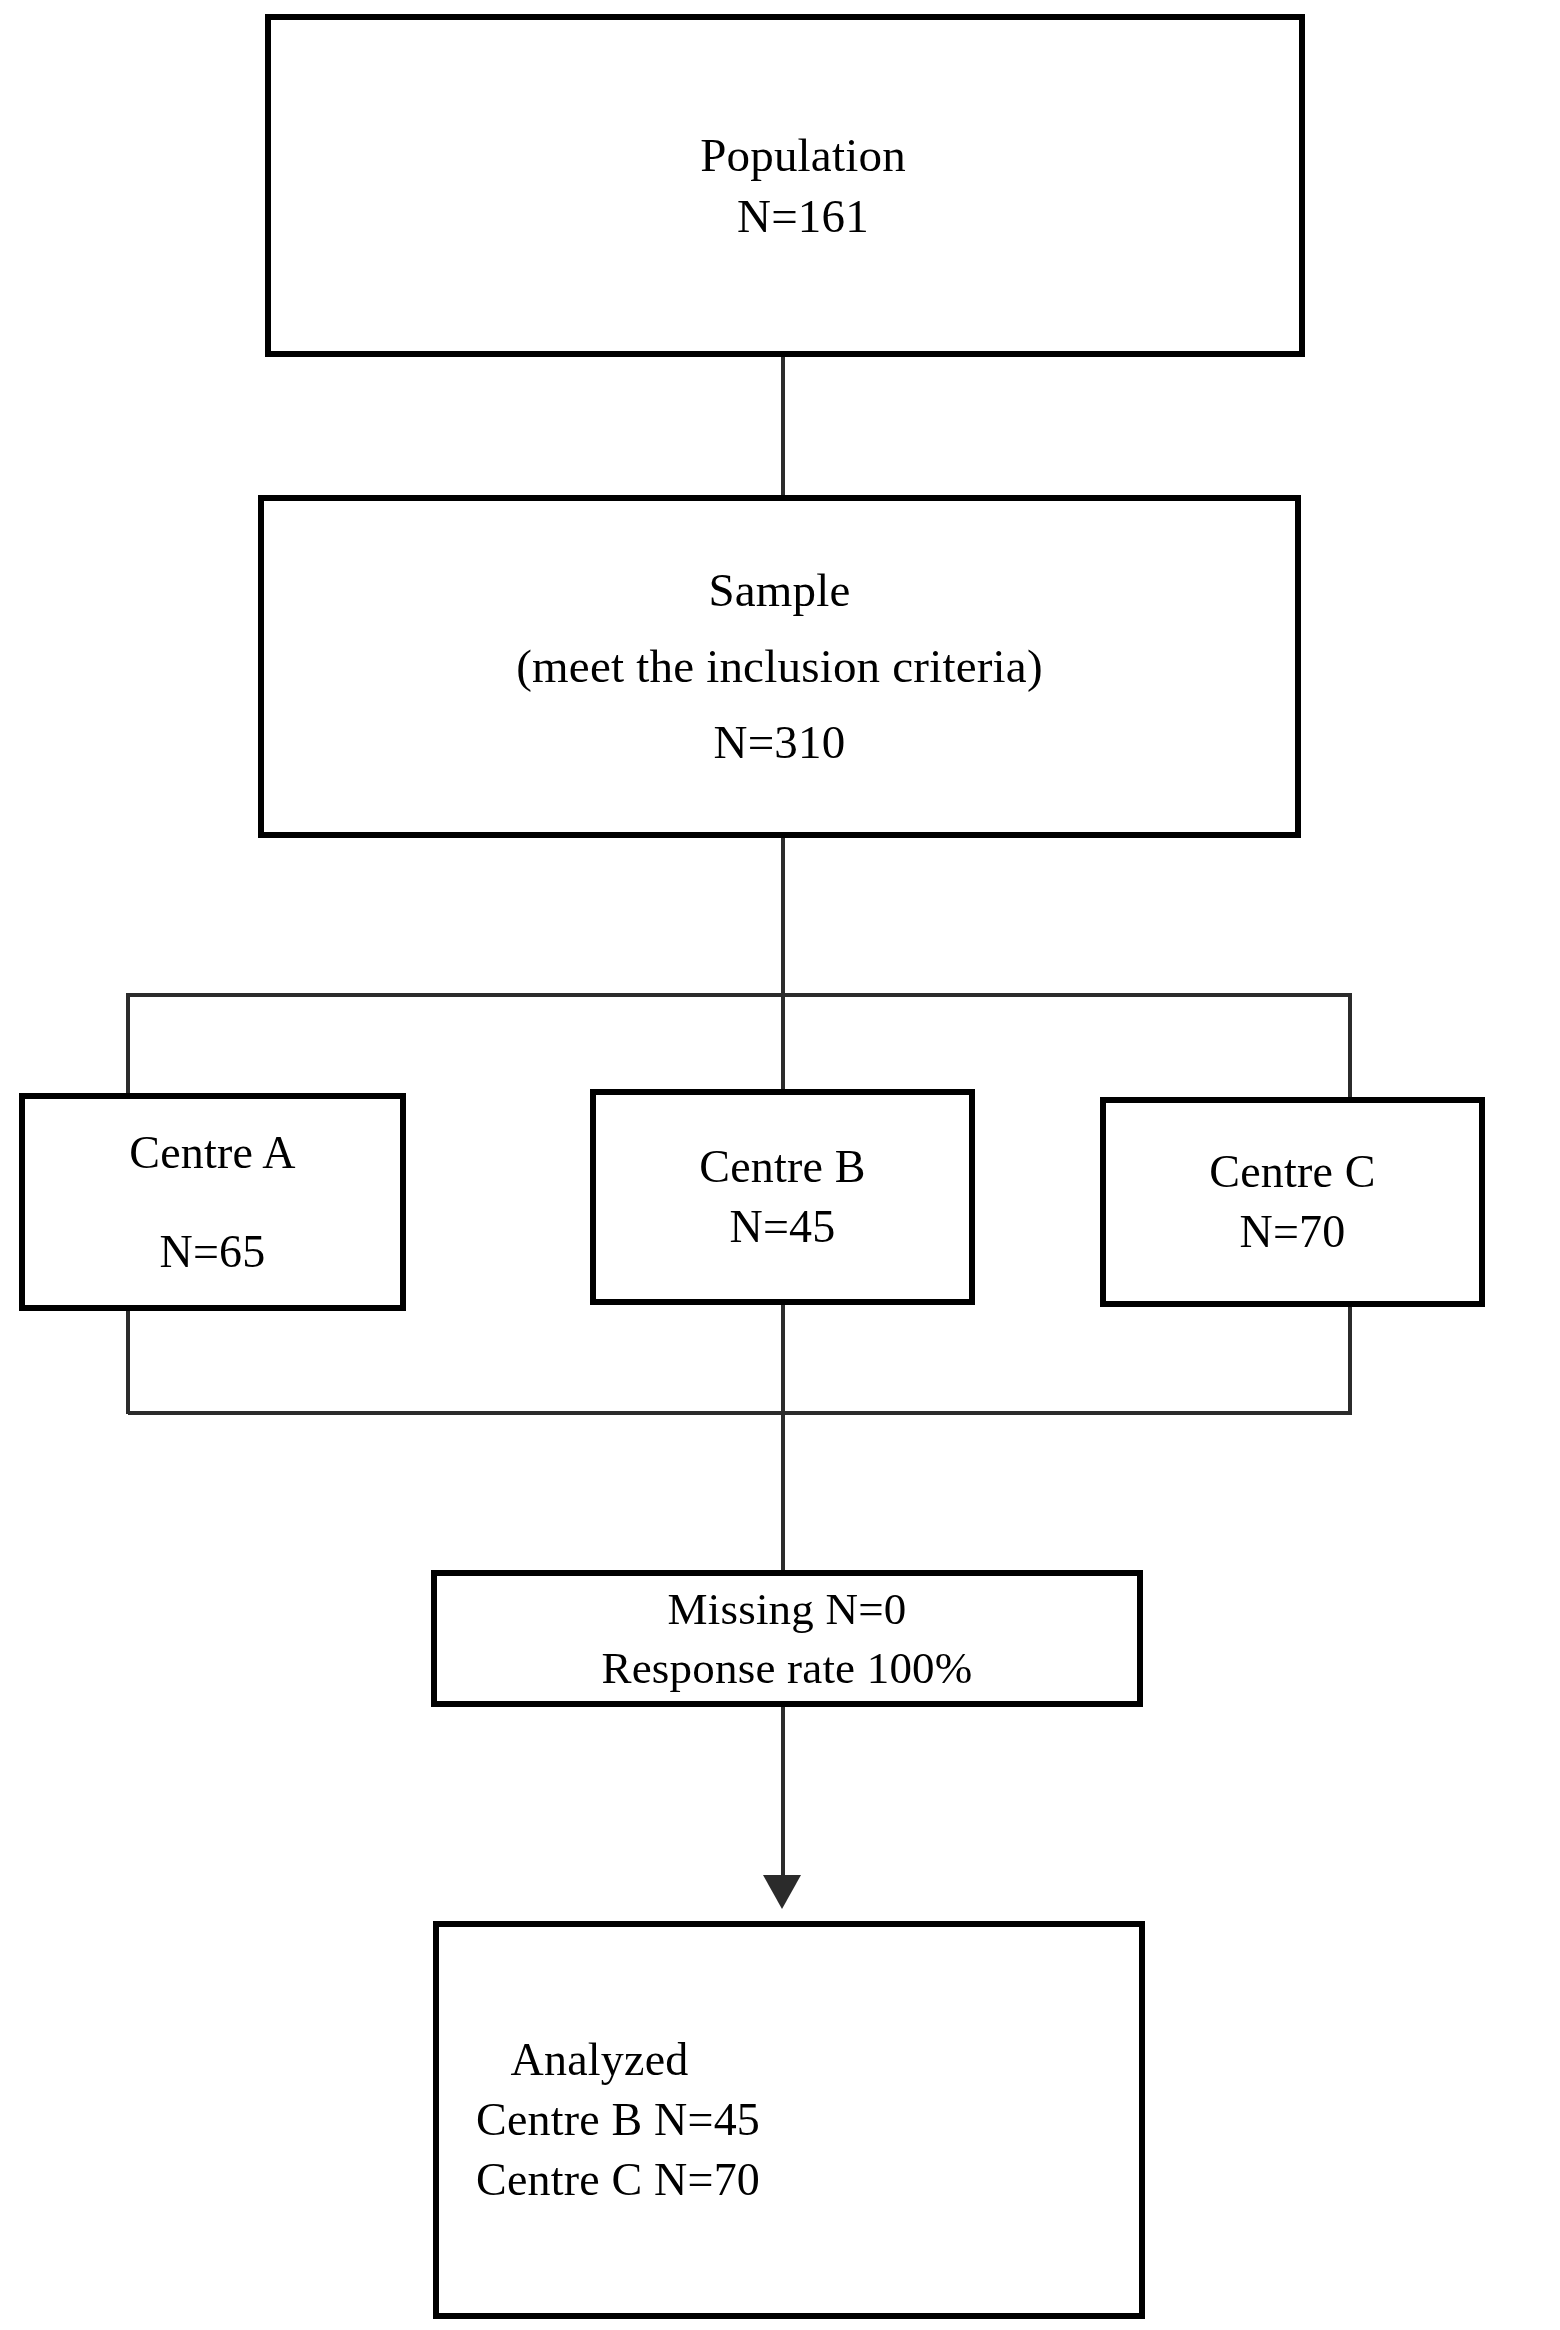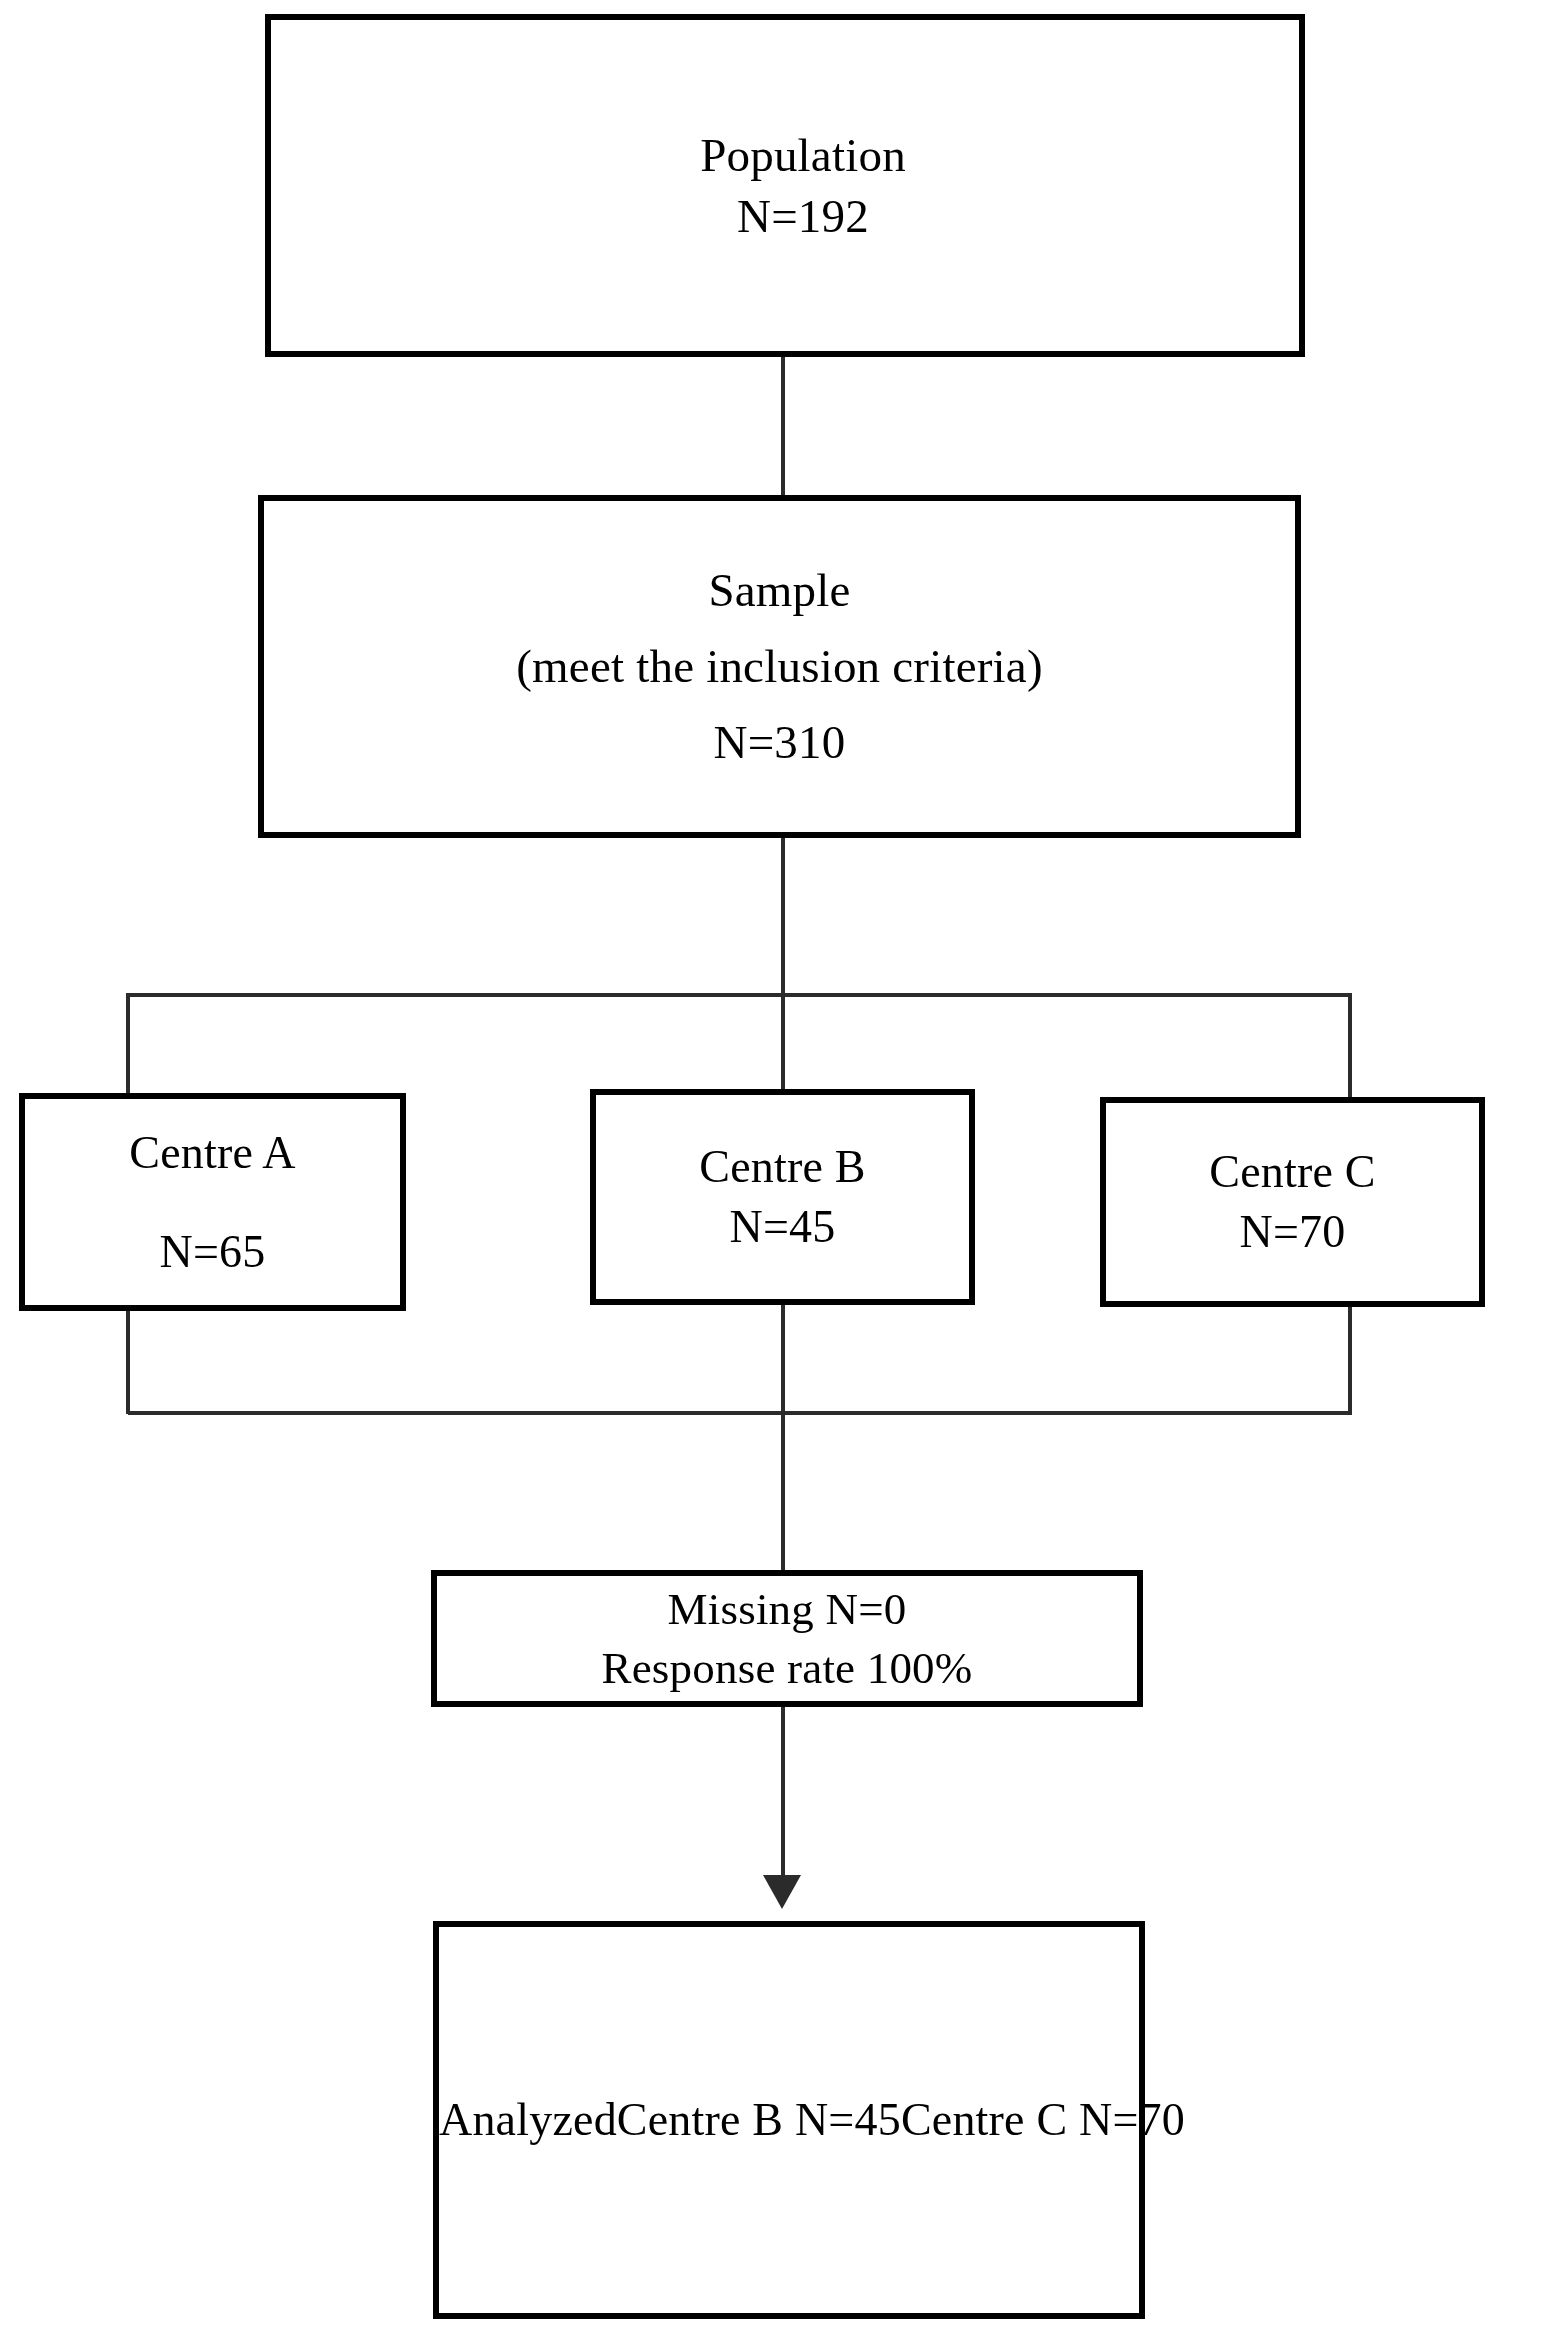--- a/index.html
+++ b/index.html
@@ -32,20 +32,21 @@
     white-space: pre;
     line-height: 1.30;
     letter-spacing: 0.2px;
   }
   .node.left-align {
     align-items: flex-start;
   }
   .node.left-align .pad {
     padding-left: 37px;
     display: flex;
+    flex-direction: column;
     align-items: flex-start;
   }
   .node.left-align .centered {
     align-self: center;
     margin-left: -37px;
   }
 
   
   #node-population { left: 265px;  top: 14.3px;   width: 1040px; height: 343px; font-size: 47px; padding-left: 36px; }
   #node-sample     { left: 258px;  top: 495px;  width: 1043px; height: 343px; font-size: 47px; gap: 15px; }
@@ -102,21 +103,21 @@
   <div class="conn v" id="rise-a"></div>
   <div class="conn v" id="rise-b"></div>
   <div class="conn v" id="rise-c"></div>
   <div class="conn h" id="merge-bar"></div>
   <div class="conn v" id="spine-merge-m"></div>
   <div class="conn v" id="spine-m-a"></div>
   <div class="arrowhead" id="arrow-to-analyzed"></div>
 
   <div class="node" id="node-population">
     <span class="line">Population</span>
-    <span class="line">N=192</span>
+    <span class="line">N=161</span>
   </div>
 
   <div class="node" id="node-sample">
     <span class="line">Sample</span>
     <span class="line">(meet the inclusion criteria)</span>
     <span class="line">N=310</span>
   </div>
 
   <div class="node" id="node-centre-a">
     <span class="line">Centre A</span>

